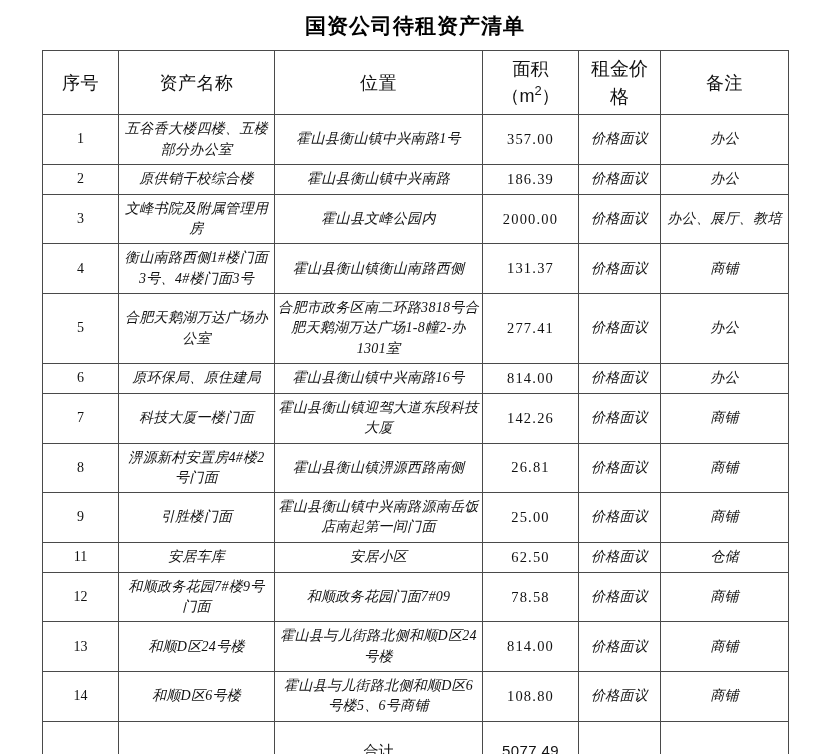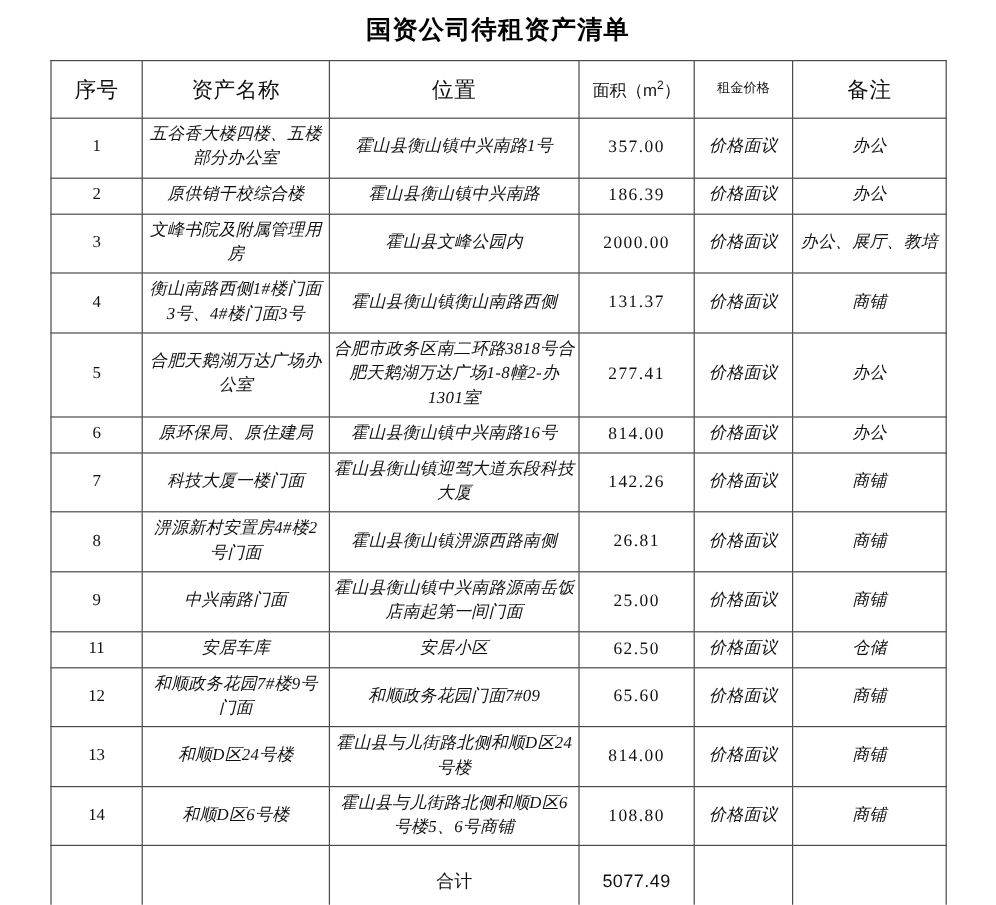--- a/index.html
+++ b/index.html
@@ -60,22 +60,22 @@
   col.c-price { width: 82px; }
   col.c-note  { width: 128px; }
 
   thead td {
     font-family: "Liberation Sans", "DejaVu Sans", sans-serif;
     font-weight: bold;
     font-size: 18px;
     height: 39px;
     letter-spacing: 0.5px;
   }
-  thead td.h-area { font-size: 14px; letter-spacing: 0; }
-  thead td.h-price { font-size: 11px; letter-spacing: 0; }
+  thead td.h-area { font-size: 18px; letter-spacing: 0; }
+  thead td.h-price { font-size: 19px; letter-spacing: 0; }
 
   tbody td {
     font-size: 14px;
     letter-spacing: 0.3px;
   }
   td.cell-idx {
     font-family: "Liberation Serif", "DejaVu Serif", serif;
     font-size: 14px;
     letter-spacing: 0;
   }
@@ -191,39 +191,39 @@
           <tr>
             <td class="cell-idx">8</td>
             <td class="cell-name">淠源新村安置房4#楼2号门面</td>
             <td class="cell-loc">霍山县衡山镇淠源西路南侧</td>
             <td class="cell-area">26.81</td>
             <td class="cell-price">价格面议</td>
             <td class="cell-note">商铺</td>
           </tr>
           <tr>
             <td class="cell-idx">9</td>
-            <td class="cell-name">中兴南路门面</td>
+            <td class="cell-name">引胜楼门面</td>
             <td class="cell-loc">霍山县衡山镇中兴南路源南岳饭店南起第一间门面</td>
             <td class="cell-area">25.00</td>
             <td class="cell-price">价格面议</td>
             <td class="cell-note">商铺</td>
           </tr>
           <tr>
             <td class="cell-idx">11</td>
             <td class="cell-name">安居车库</td>
             <td class="cell-loc">安居小区</td>
             <td class="cell-area">62.50</td>
             <td class="cell-price">价格面议</td>
             <td class="cell-note">仓储</td>
           </tr>
           <tr>
             <td class="cell-idx">12</td>
             <td class="cell-name">和顺政务花园7#楼9号门面</td>
             <td class="cell-loc">和顺政务花园门面7#09</td>
-            <td class="cell-area">65.60</td>
+            <td class="cell-area">78.58</td>
             <td class="cell-price">价格面议</td>
             <td class="cell-note">商铺</td>
           </tr>
           <tr>
             <td class="cell-idx">13</td>
             <td class="cell-name">和顺D区24号楼</td>
             <td class="cell-loc">霍山县与儿街路北侧和顺D区24号楼</td>
             <td class="cell-area">814.00</td>
             <td class="cell-price">价格面议</td>
             <td class="cell-note">商铺</td>

